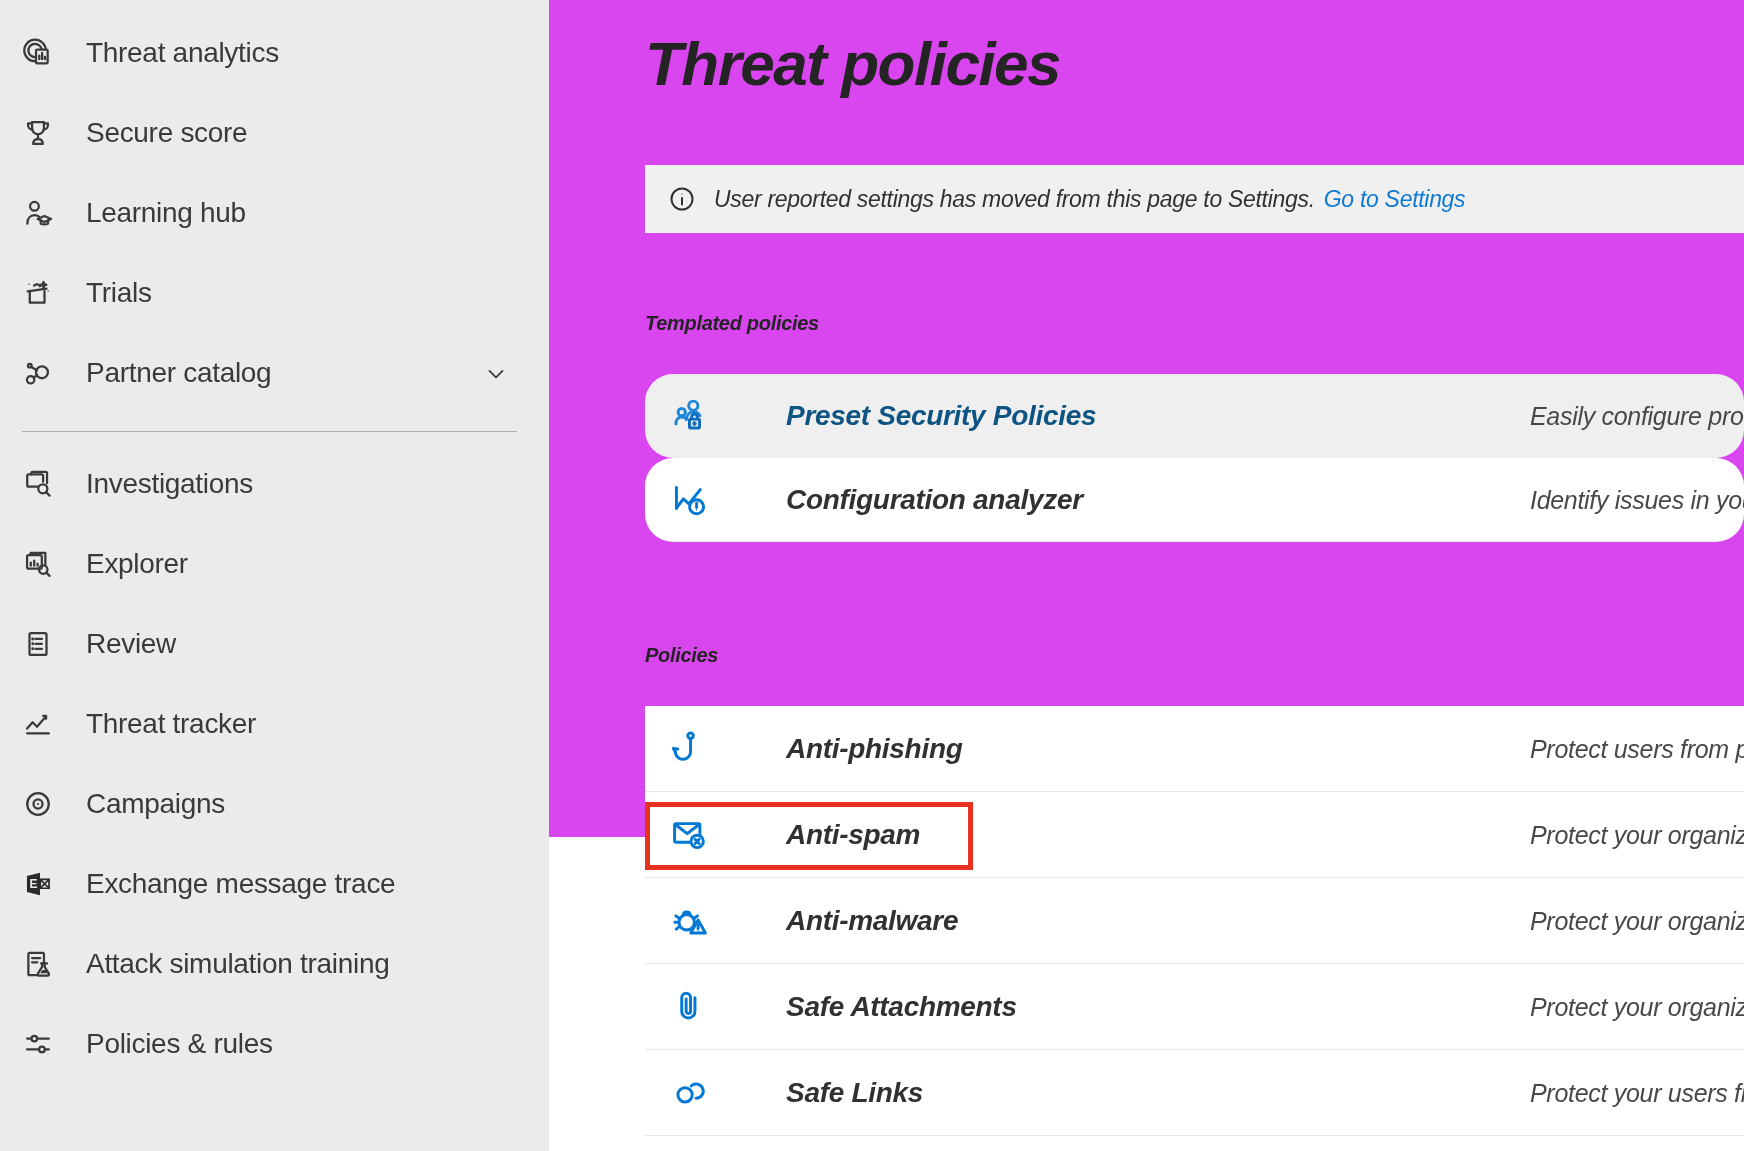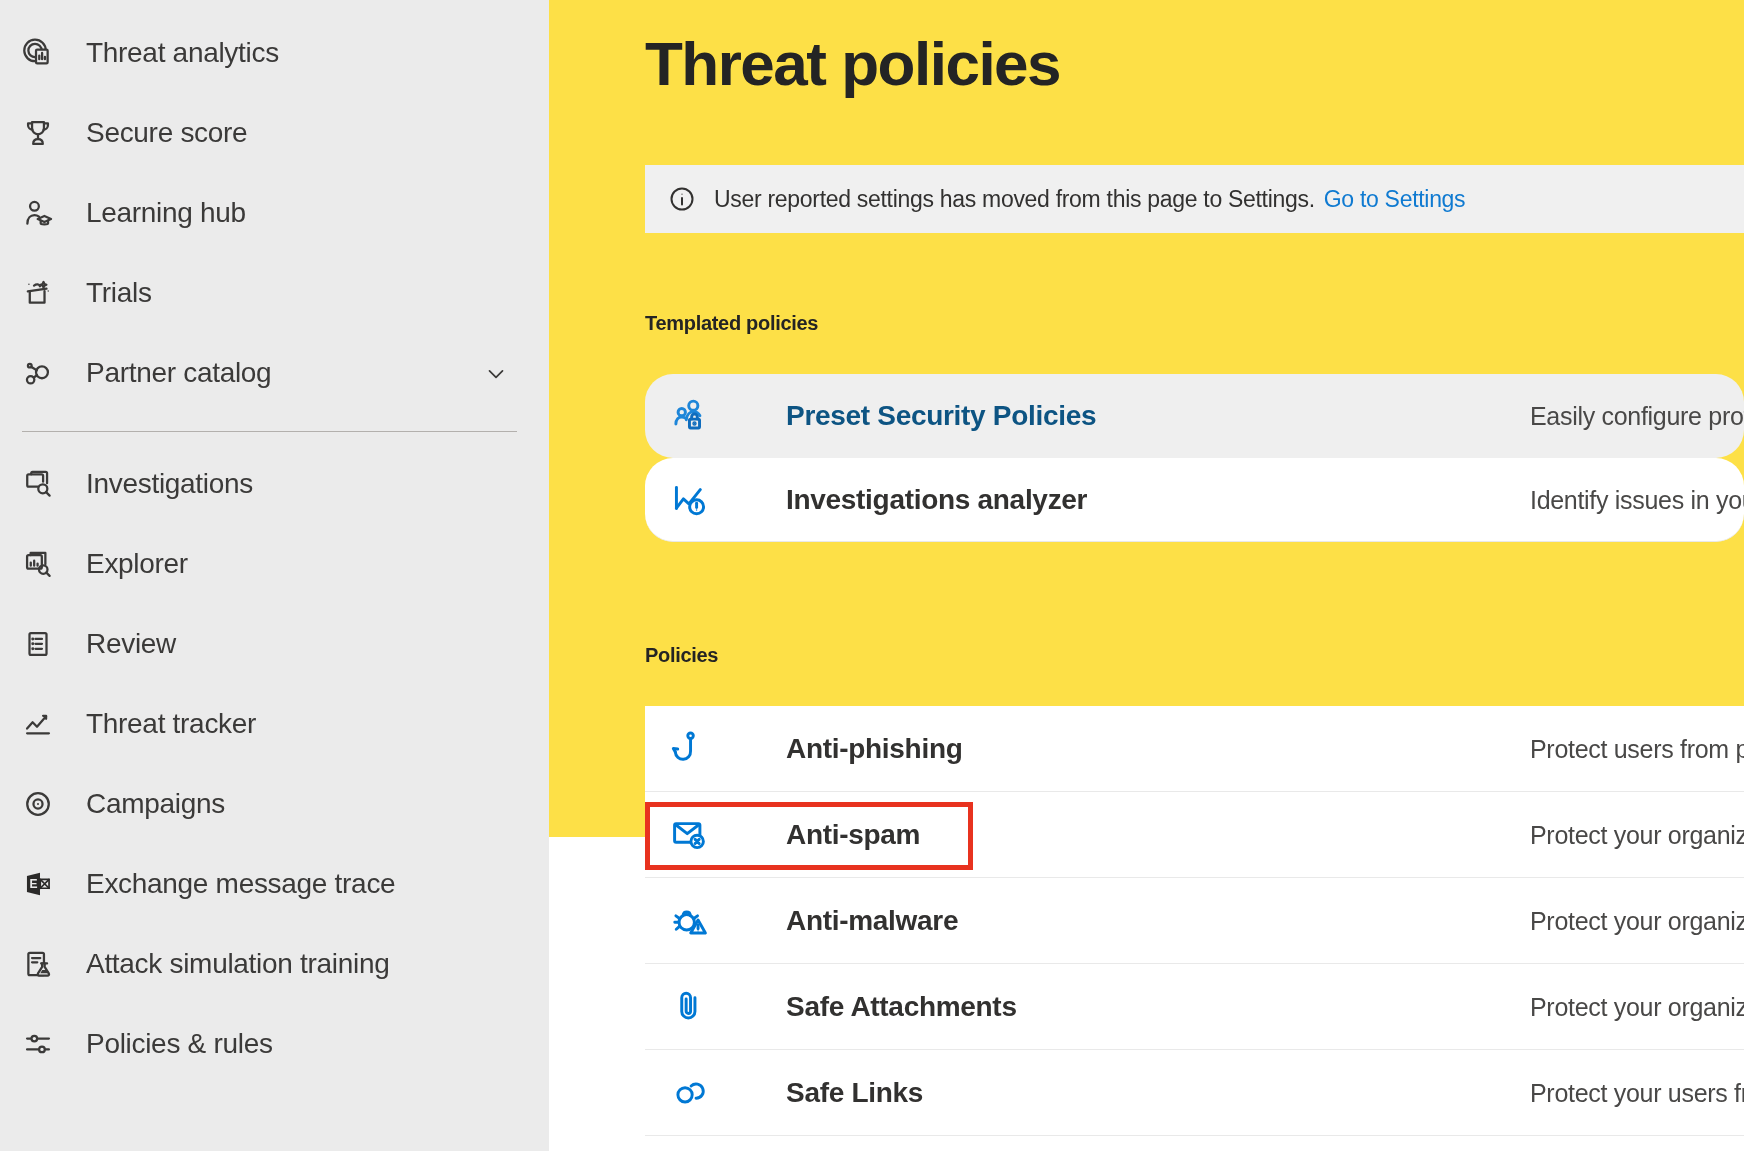--- a/index.html
+++ b/index.html
@@ -26,21 +26,21 @@
     align-items:center; justify-content:center; color:#3b3a39;
   }
   .nav-icon svg { width:34px; height:34px; display:block; }
   .nav-label { margin-left:28px; }
   .nav-item.section .nav-label { font-weight:700; color:#252423; }
   .chevron { margin-left:auto; color:#3b3a39; display:flex; }
   .chevron svg { width:26px; height:26px; }
   .side-divider { height:1px; background:#b3b0ad; margin:18px 32px 12px 22px; }
 
   
-  .main { position:absolute; left:549px; top:0; right:0; bottom:0; background:#fde047; }
+  .main { position:absolute; left:549px; top:0; right:0; bottom:0; background:#d946ef;font-style:italic; }
   .page-title {
     position:absolute; left:96px; top:30px; margin:0;
     font-size:62px; line-height:1.1; font-weight:700; letter-spacing:-1.5px;
     color:#242424; white-space:nowrap;
   }
   .banner {
     position:absolute; left:96px; right:0; top:165px; height:68px;
     background:#f0f0f0; display:flex; align-items:center;
     padding-left:22px; font-size:23px; color:#323130; white-space:nowrap;
   }
@@ -310,21 +310,21 @@
       <div class="row templated last">
         <span class="row-icon">
           <svg viewBox="0 0 24 24" stroke-width="1.5">
             <path d="M4.6 5.2v11.5"></path>
             <path d="M4.6 16.4l3.8-5 3 2.7 6.2-7.8"></path>
             <circle cx="15.6" cy="15.7" r="3.8" fill="#fff"></circle>
             <path d="M15.6 13.8v2.3"></path>
             <circle cx="15.6" cy="17.5" r="0.4" fill="currentColor" stroke="none"></circle>
           </svg>
         </span>
-        <span class="row-label">Investigations analyzer</span>
+        <span class="row-label">Configuration analyzer</span>
         <span class="row-desc">Identify issues in you</span>
       </div>
 
     </div>
 
     <h2 class="section-heading" id="policies-heading">Policies</h2>
 
     <div class="rowgroup" id="policy-rows">
 
       <div class="row policy">

